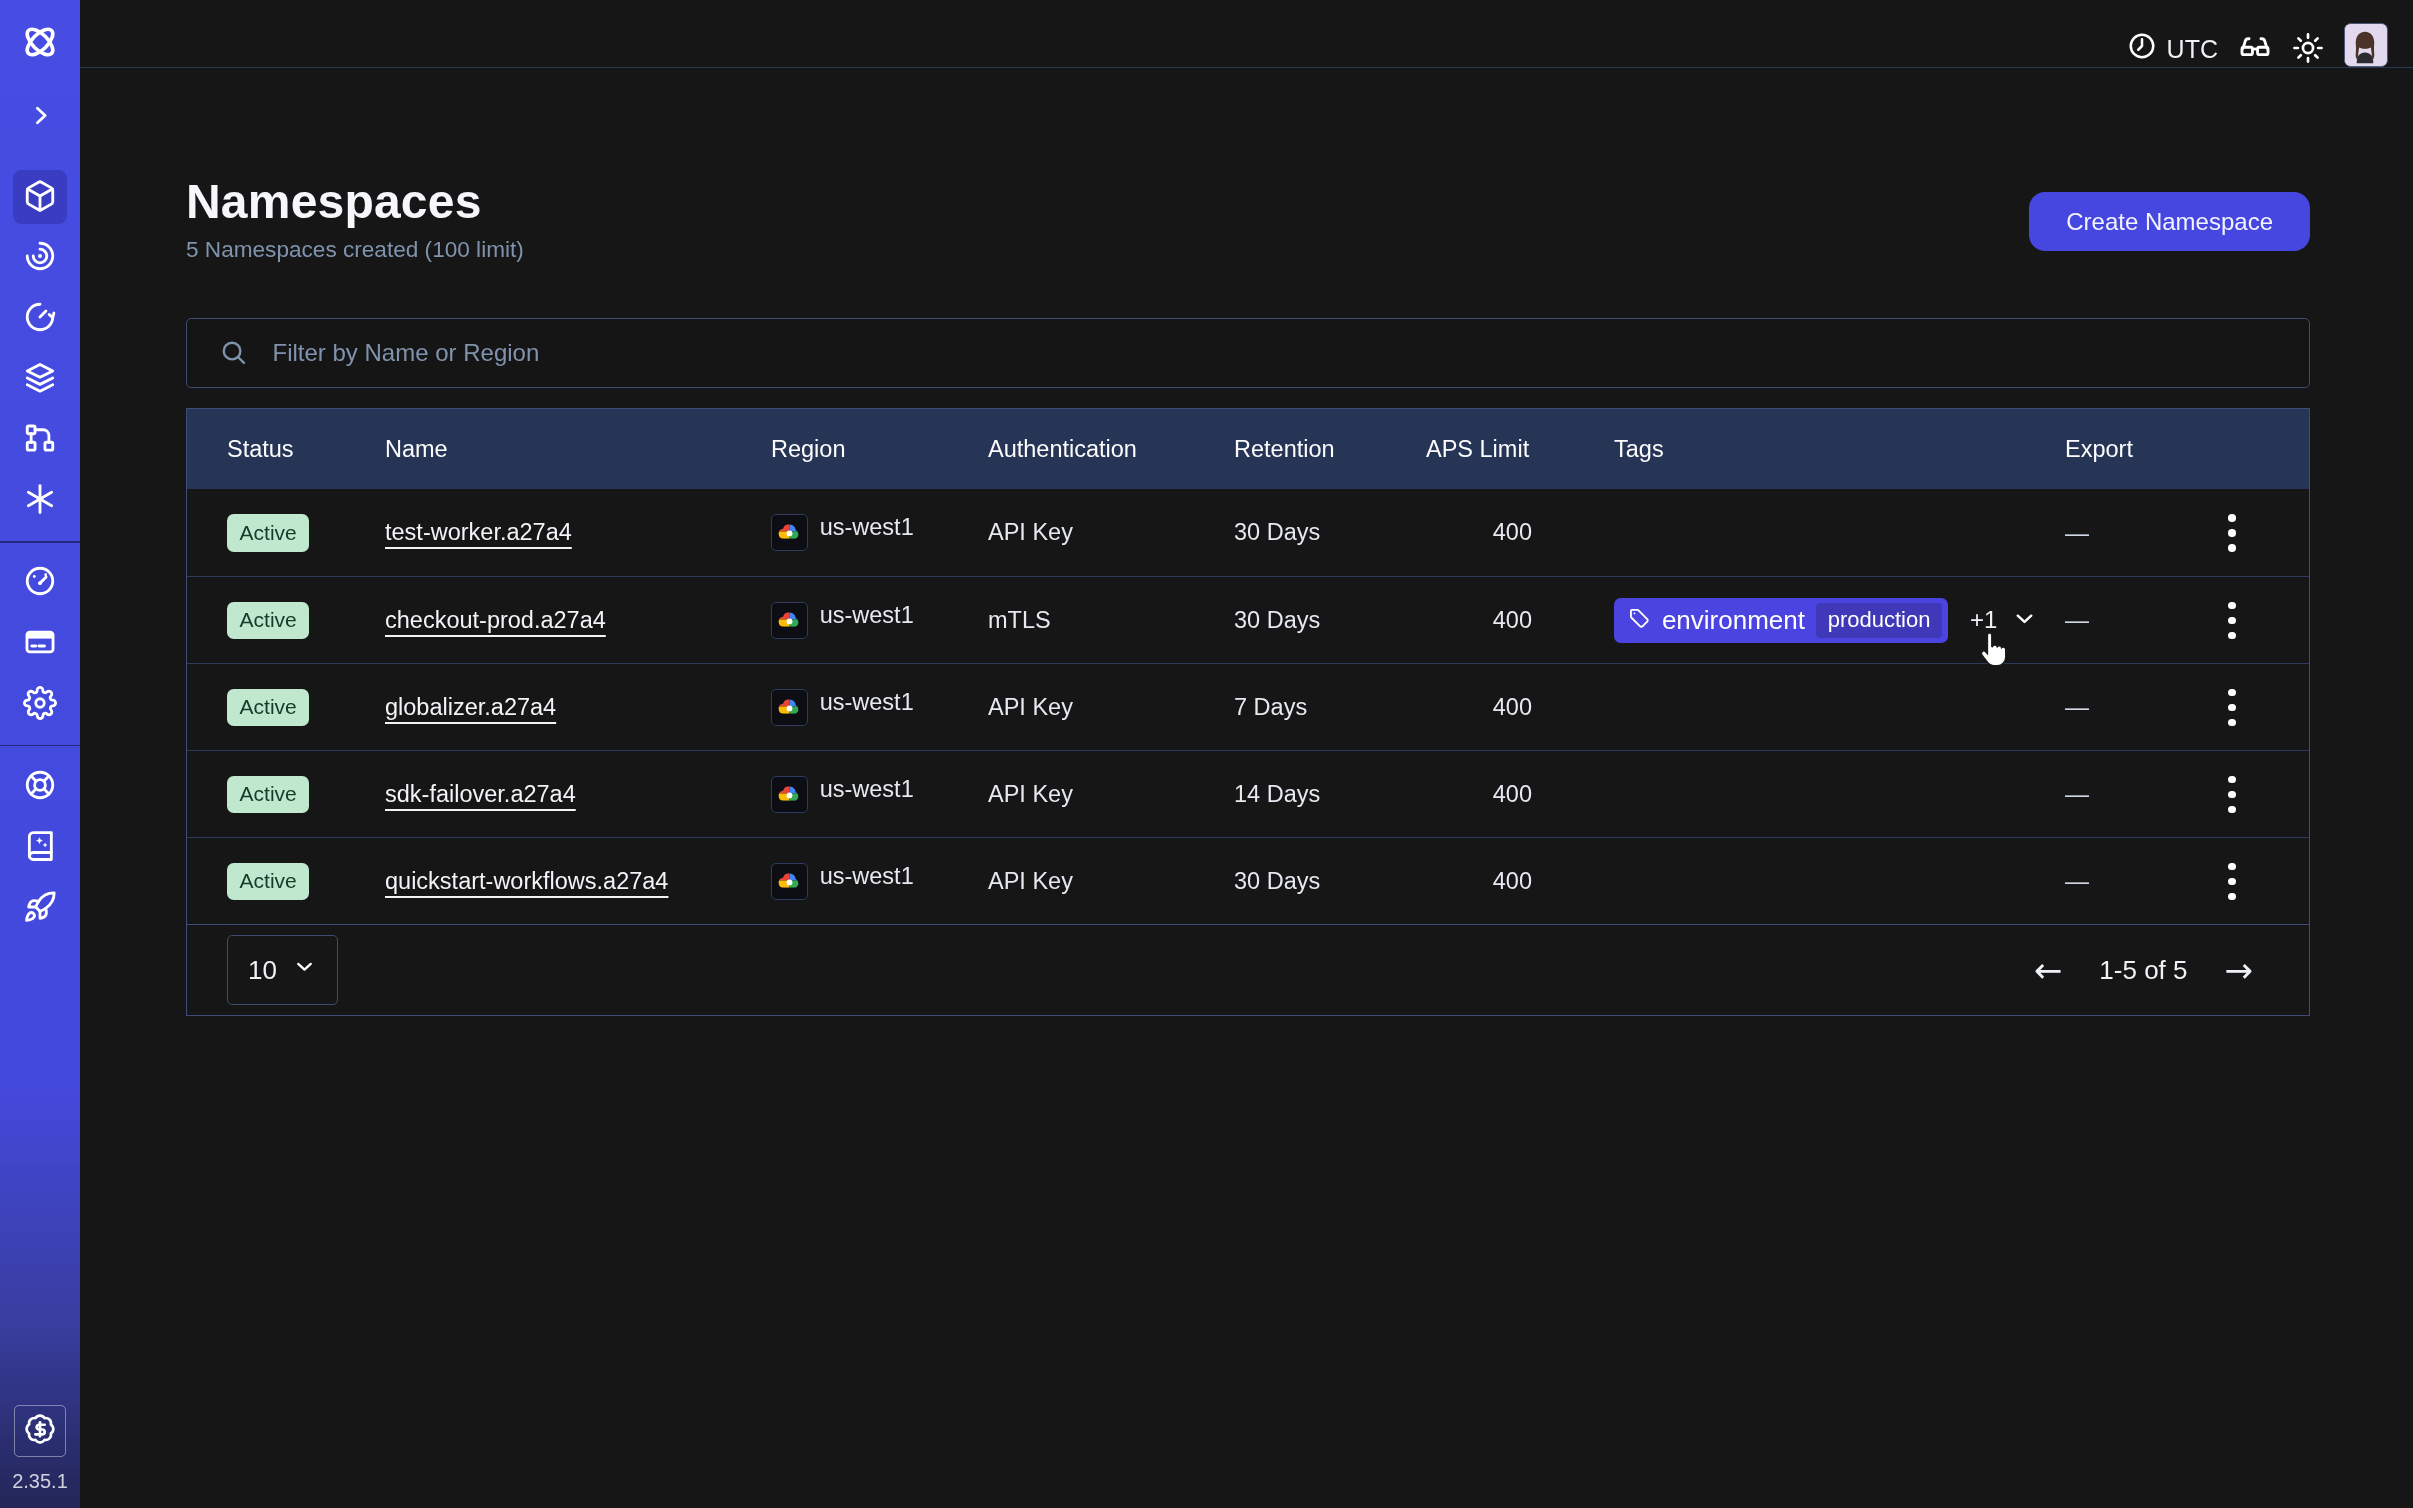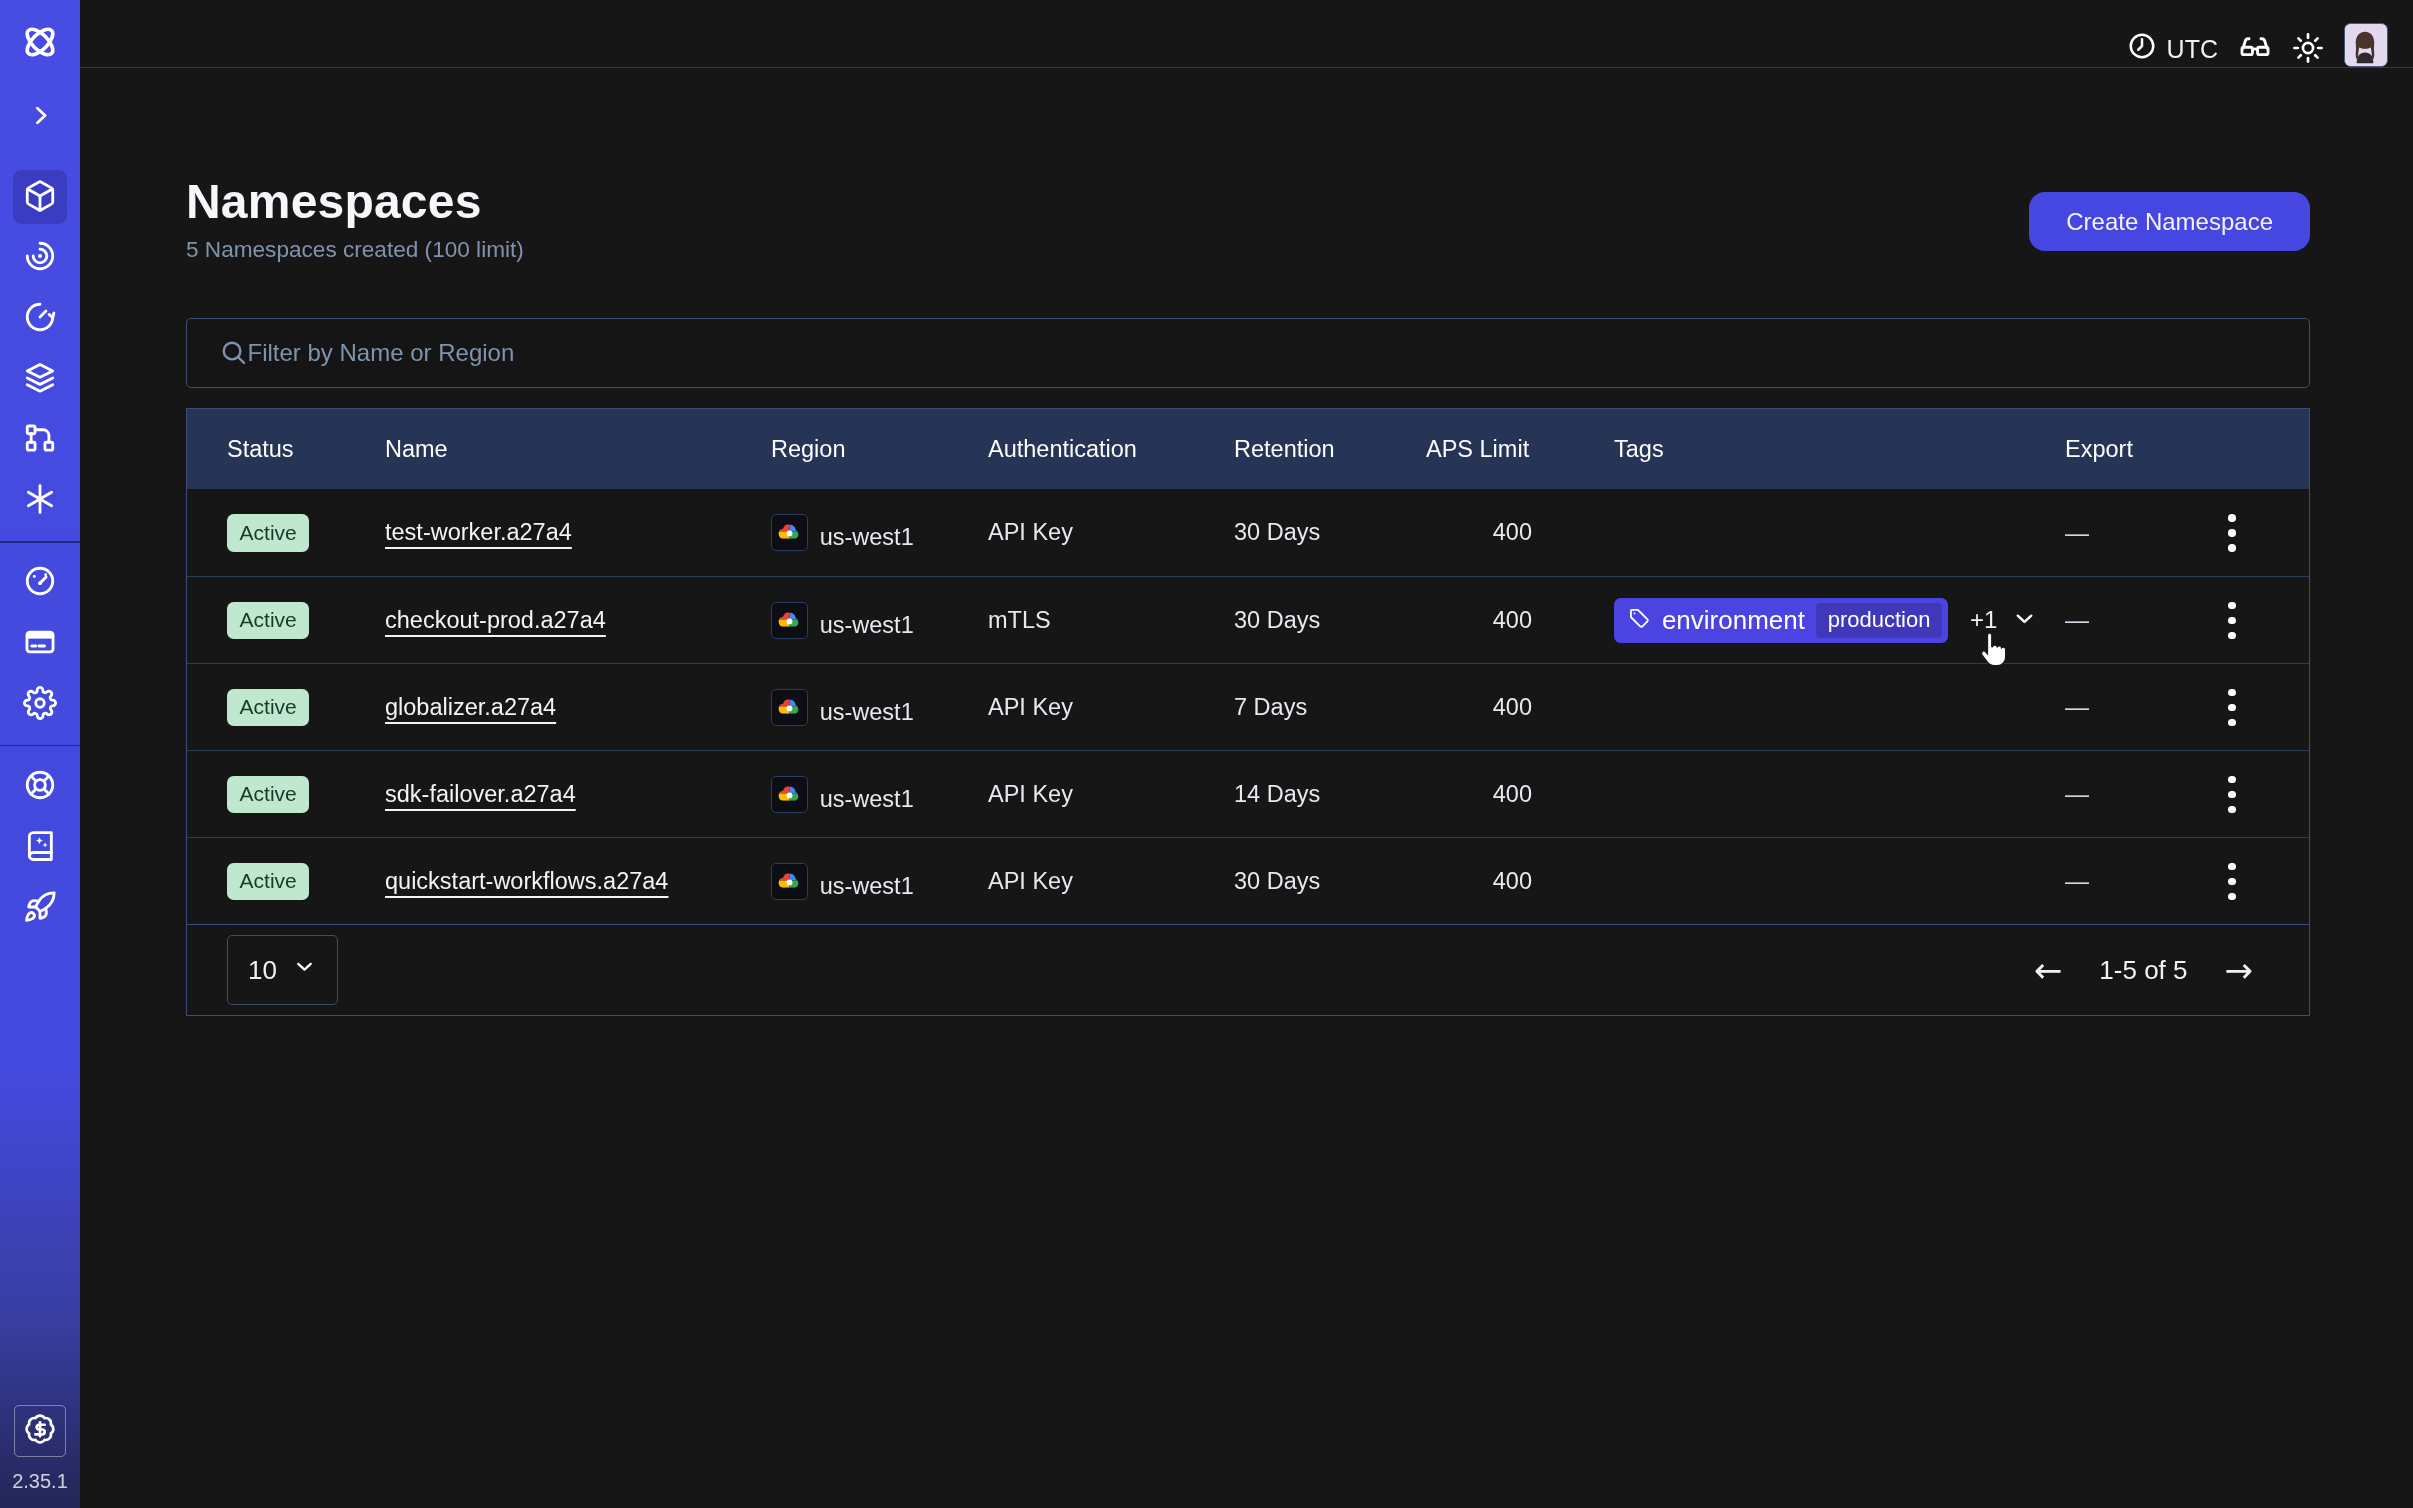--- a/index.html
+++ b/index.html
@@ -39,37 +39,37 @@
   
   .main { position:absolute; left:80px; top:80px; right:0; bottom:0; padding:0 103px 0 106px; }
   .page-head { margin-top:94px; display:flex; justify-content:space-between; align-items:flex-start; }
   .page-title { font-size:48px; font-weight:600; color:#f5f7fa; letter-spacing:0.2px; }
   .page-subtitle { margin-top:8.4px; font-size:22.6px; color:#8093ad; }
   .create-btn { margin-top:18.4px; height:59px; padding:0 37px; background:#4646e0; color:#f2f3fd;
     font-size:24px; font-weight:500; border:none; border-radius:16px; cursor:pointer;
     font-family:"Liberation Sans","DejaVu Sans",sans-serif; }
 
   .search-box { margin-top:55px; height:70px; border:1.7px solid #3e4c6e; border-radius:5px;
-    display:flex; align-items:center; padding:0 20px 0 32px; gap:0; background:#151515; }
+    display:flex; align-items:center; padding:0 20px 0 32px; gap:25px; background:#151515; }
   .search-box input { flex:1; background:transparent; border:none; outline:none; font-size:24px; color:#e8ebf2;
     font-family:"Liberation Sans","DejaVu Sans",sans-serif; }
   .search-box input::placeholder { color:#8093ad; }
 
   
   .table { margin-top:20px; border:1.7px solid #3e4d77; }
   .thead, .trow { display:grid; grid-template-columns:158px 386px 217px 246px 192px 188px 451px 1fr;
     align-items:center; padding-left:40px; }
   .thead { height:80px; background:#263456; font-size:23.5px; font-weight:500; color:#fdfdfe; }
   .trow { height:87px; font-size:23.5px; color:#e6e9f0; background:#161616; }
   .trow + .trow { border-top:1.7px solid #2e3c5b; }
   .thead + .trow { border-top:none; }
   .badge { display:inline-block; background:#bfe8ce; color:#143c2b; font-size:21px; padding:6.7px 12.6px;
     border-radius:6.7px; }
   .nslink { color:#f2f4f8; text-decoration:underline; text-underline-offset:6.7px; text-decoration-thickness:1.7px; cursor:pointer; }
-  .cell.region { display:flex; align-items:flex-end; gap:11.7px; }
+  .cell.region { display:flex; align-items:flex-start; gap:11.7px; }
   .gcpbox { width:37px; height:37px; border:1.7px solid #2c3b60; border-radius:5px; background:#0c0e13;
     display:flex; align-items:center; justify-content:center; }
   .cell.aps { text-align:right; padding-right:82px; font-family:Liberation Sans, sans-serif; font-size:23.5px; }
   .cell.tags { display:flex; align-items:center; }
   .tagpill { display:inline-flex; align-items:center; gap:11px; height:45px; background:#4c44e0;
     border-radius:6.7px; padding:0 5.9px 0 13.4px; cursor:pointer; }
   .tagpill .tkey { font-size:26px; color:#fff; }
   .taginner { display:inline-flex; align-items:center; height:35px; background:#3f38b8; border-radius:4.2px;
     padding:0 11.7px; font-size:22px; color:#fff; }
   .tagmore { margin-left:22px; font-size:24px; color:#f0f2f7; }

